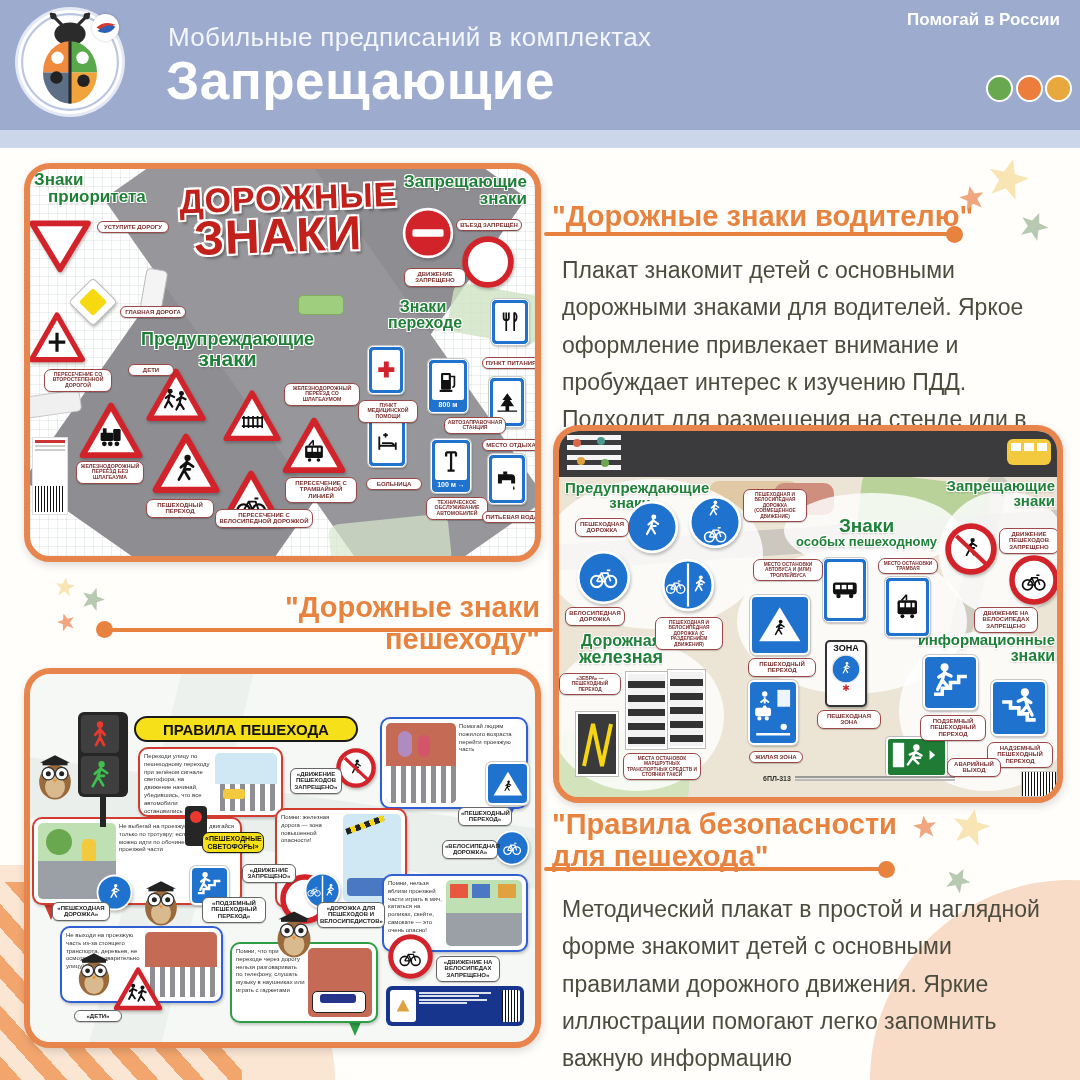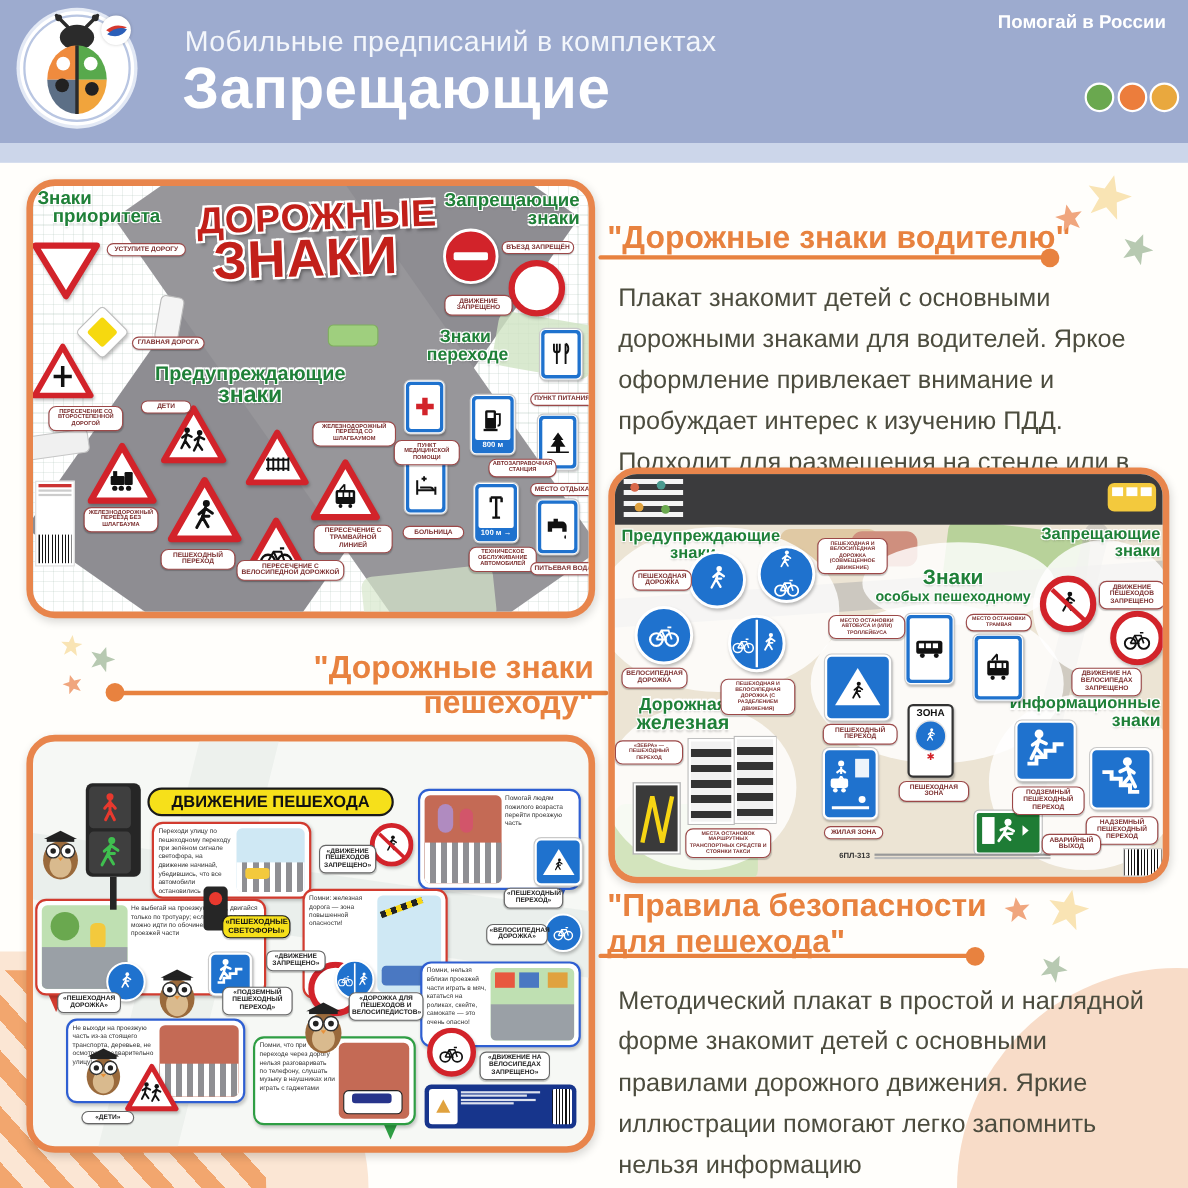--- a/index.html
+++ b/index.html
@@ -606,21 +606,21 @@
       <div style="height:2px;background:#999;margin:1px 0"></div>
         <div style="height:2px;background:#bbb;margin:1px 0"></div>
     </div>
     <div class="barcode abs" style="left:462px;top:340px;width:34px;height:24px;border:1px solid #ccc;z-index:5"></div>
   </div>
 
   <div class="poster" style="left:24px;top:668px;width:517px;height:380px;background:#f6f8f5">
     <div class="patch" style="left:-40px;top:120px;width:600px;height:60px;background:#e3e9e6;transform:rotate(8deg);opacity:.6"></div>
     <div class="patch" style="left:100px;top:-40px;width:70px;height:500px;background:#e3e9e6;transform:rotate(14deg);opacity:.5"></div>
 
-    <div class="p3-banner">ДВИЖЕНИЕ ПЕШЕХОДА</div>
+    <div class="p3-banner">ПРАВИЛА ПЕШЕХОДА</div>
 
     <div class="abs" style="left:48px;top:38px;z-index:5">
       <div class="tl-box">
         <div class="tl-lens">
             <svg viewBox="0 0 40 40">
               <use href="#g-stand" color="#e8392e"></use>
             </svg>
           </div>
         <div class="tl-lens">
             <svg viewBox="0 0 40 40">
@@ -772,15 +772,15 @@
       <div class="barcode" style="width:18px;border-radius:2px"></div>
     </div>
   </div>
 
   <div class="sec-title" style="left:552px;top:808px">
     <div>"Правила безопасности</div>
     <div>для пешехода"</div>
   </div>
   <div class="rule" style="left:544px;top:867px;width:340px"></div>
   <div class="rule-dot" style="left:878px;top:861px"></div>
-  <div class="body-text" style="left:562px;top:891px;width:494px">Методический плакат в простой и наглядной форме знакомит детей с основными правилами дорожного движения. Яркие иллюстрации помогают легко запомнить нельзя информацию</div>
+  <div class="body-text" style="left:562px;top:891px;width:494px">Методический плакат в простой и наглядной форме знакомит детей с основными правилами дорожного движения. Яркие иллюстрации помогают легко запомнить важную информацию</div>
 
 </div>
 
 </body></html>

